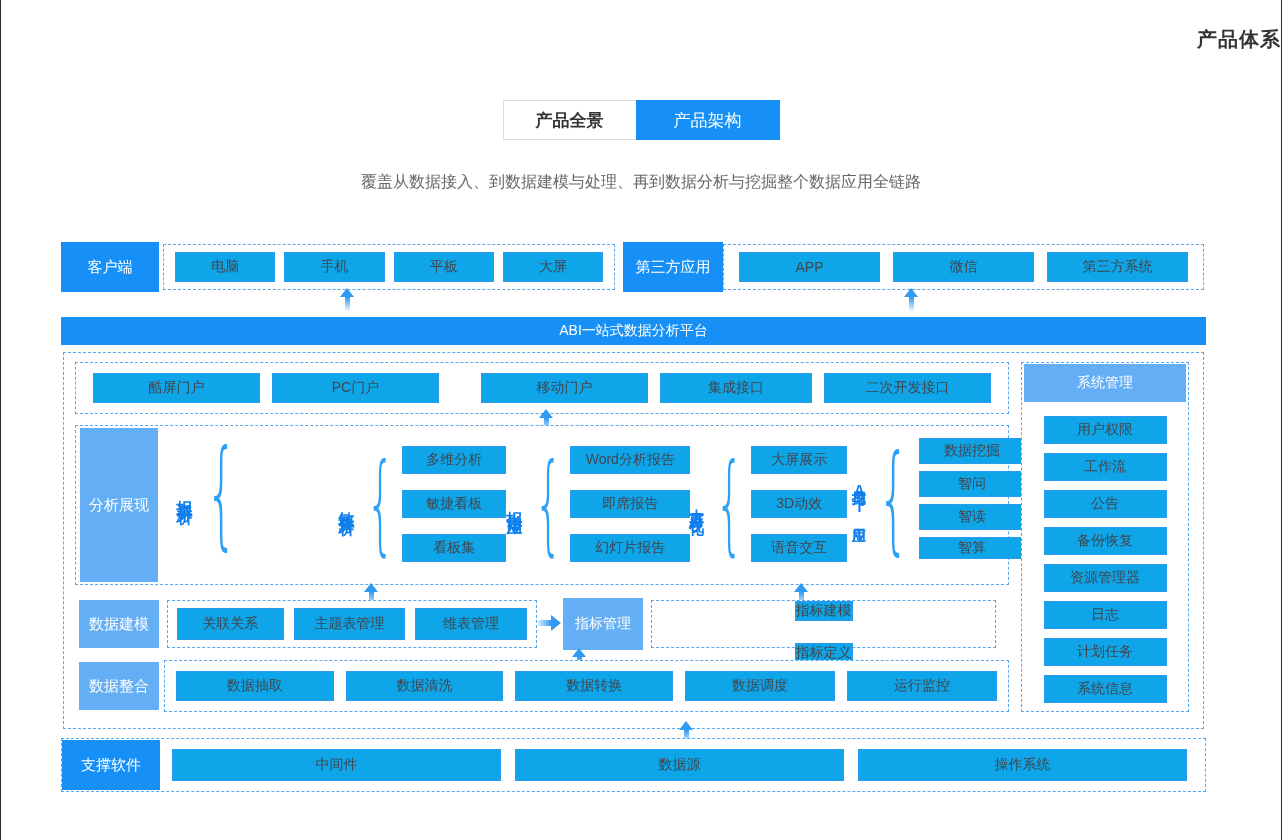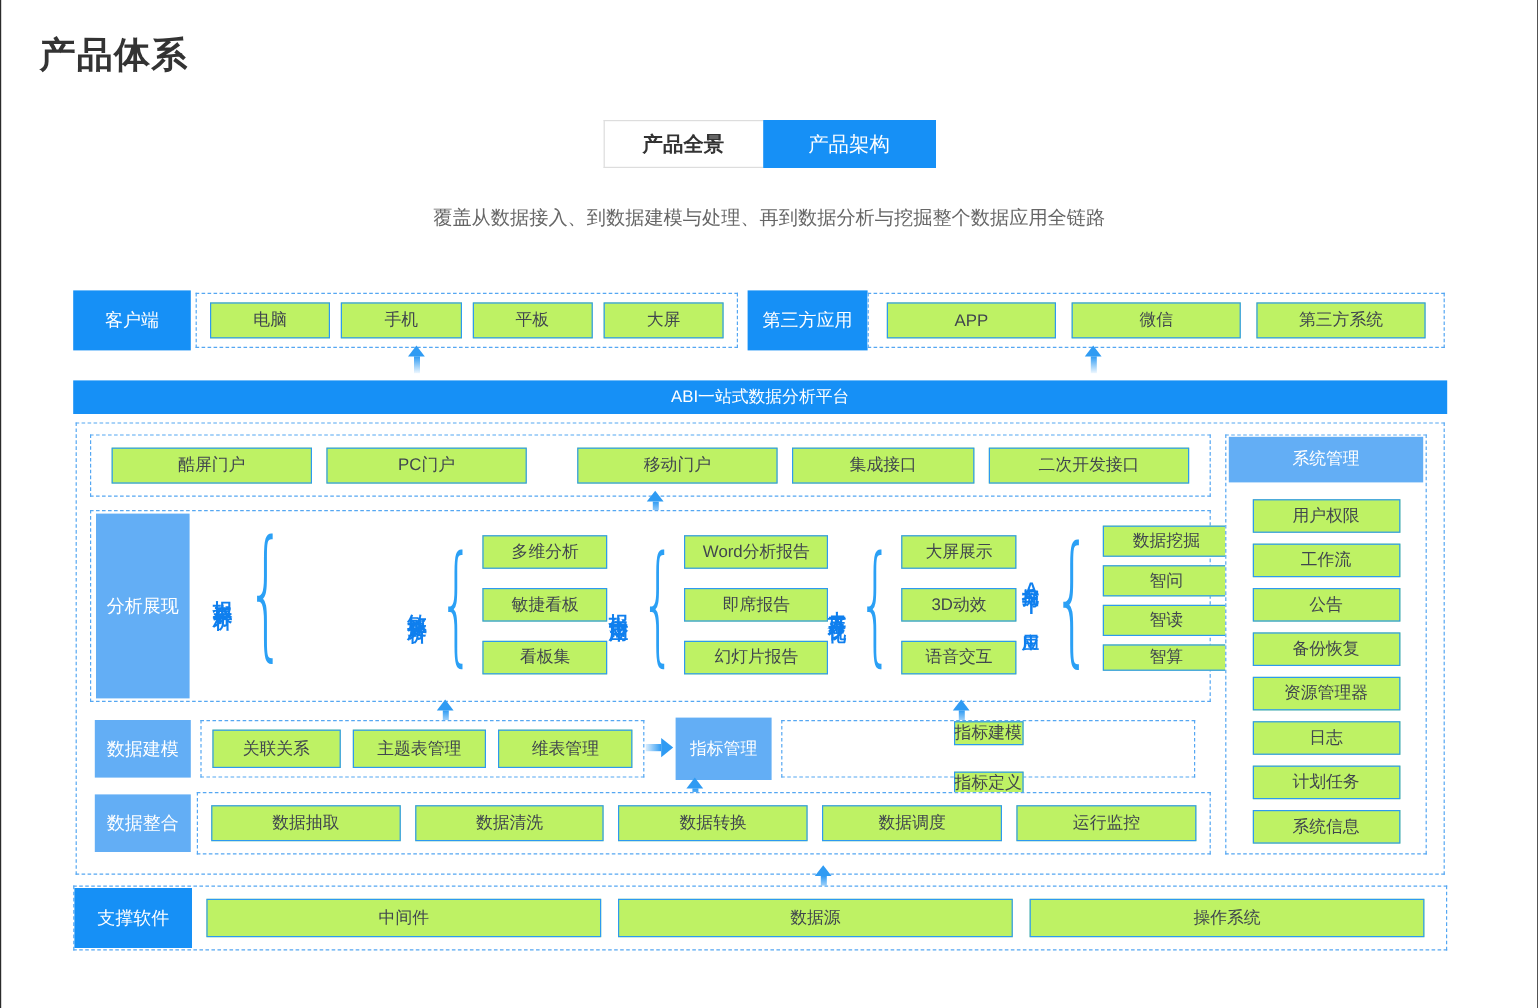--- a/index.html
+++ b/index.html
@@ -8,34 +8,34 @@
     --dash:#55a7f2;
     --chipborder:#2d9af0;
     --vlabel:#0f7fee;
     --ink:#40464e;
   }
   *{margin:0;box-sizing:border-box;}
   html,body{width:1282px;height:840px;background:#fff;
     font-family:"Liberation Sans","DejaVu Sans",sans-serif;color:var(--ink);}
   .page{position:relative;width:1282px;height:840px;overflow:hidden;background:#fff;
     border-left:1px solid #2b2b2b;border-right:1px solid #2b2b2b;}
-  .page-title{position:absolute;top:26px;left:0;width:100%;text-align:left;
-    font-size:30px;font-weight:bold;color:#333;letter-spacing:1px;padding-left:32px;}
+  .page-title{position:absolute;top:26px;left:0;width:100%;text-align:right;
+    font-size:20px;font-weight:bold;color:#333;letter-spacing:1px;padding-left:32px;}
   .tabs{position:absolute;top:100px;left:0;width:100%;display:flex;justify-content:center;}
   .tab{height:40px;display:flex;align-items:center;justify-content:center;font-size:17px;cursor:pointer;}
   .tab.inactive{width:133px;background:#fff;border:1px solid #ddd;border-right:none;color:#333;font-weight:bold;}
   .tab.active{width:144px;background:var(--primary);color:#fff;}
   .subtitle{position:absolute;top:172px;left:0;width:100%;text-align:center;font-size:16px;color:#666;}
 
   .diagram{position:absolute;left:60px;top:242px;width:1145px;height:552px;}
   .abs{position:absolute;}
   .solid-label{background:var(--primary);color:#fff;display:flex;align-items:center;justify-content:center;font-size:15px;}
   .lite-label{background:var(--lite);color:#fff;display:flex;align-items:center;justify-content:center;font-size:15px;}
   .dash-box{border:1px dashed var(--dash);background:#fff;}
-  .chip{background:#bef264;border:1px solid var(--chipborder);color:var(--ink);
+  .chip{background:#0ea5e9;border:1px solid var(--chipborder);color:var(--ink);
     display:flex;align-items:center;justify-content:center;font-size:14px;}
   .hrow{display:flex;align-items:center;}
 
   
   .arrow-up{width:14px;height:23px;display:flex;flex-direction:column;align-items:center;}
   .arrow-up .head{width:0;height:0;border-left:7px solid transparent;border-right:7px solid transparent;
     border-bottom:9px solid #2f9bf3;}
   .arrow-up .stem{width:5px;height:14px;background:linear-gradient(to bottom,#2f9bf3,rgba(120,190,248,0.12));}
   .arrow-right{width:23px;height:16px;display:flex;align-items:center;}
   .arrow-right .stem{height:6px;width:13px;background:linear-gradient(to left,#2f9bf3,rgba(120,190,248,0.25));}

